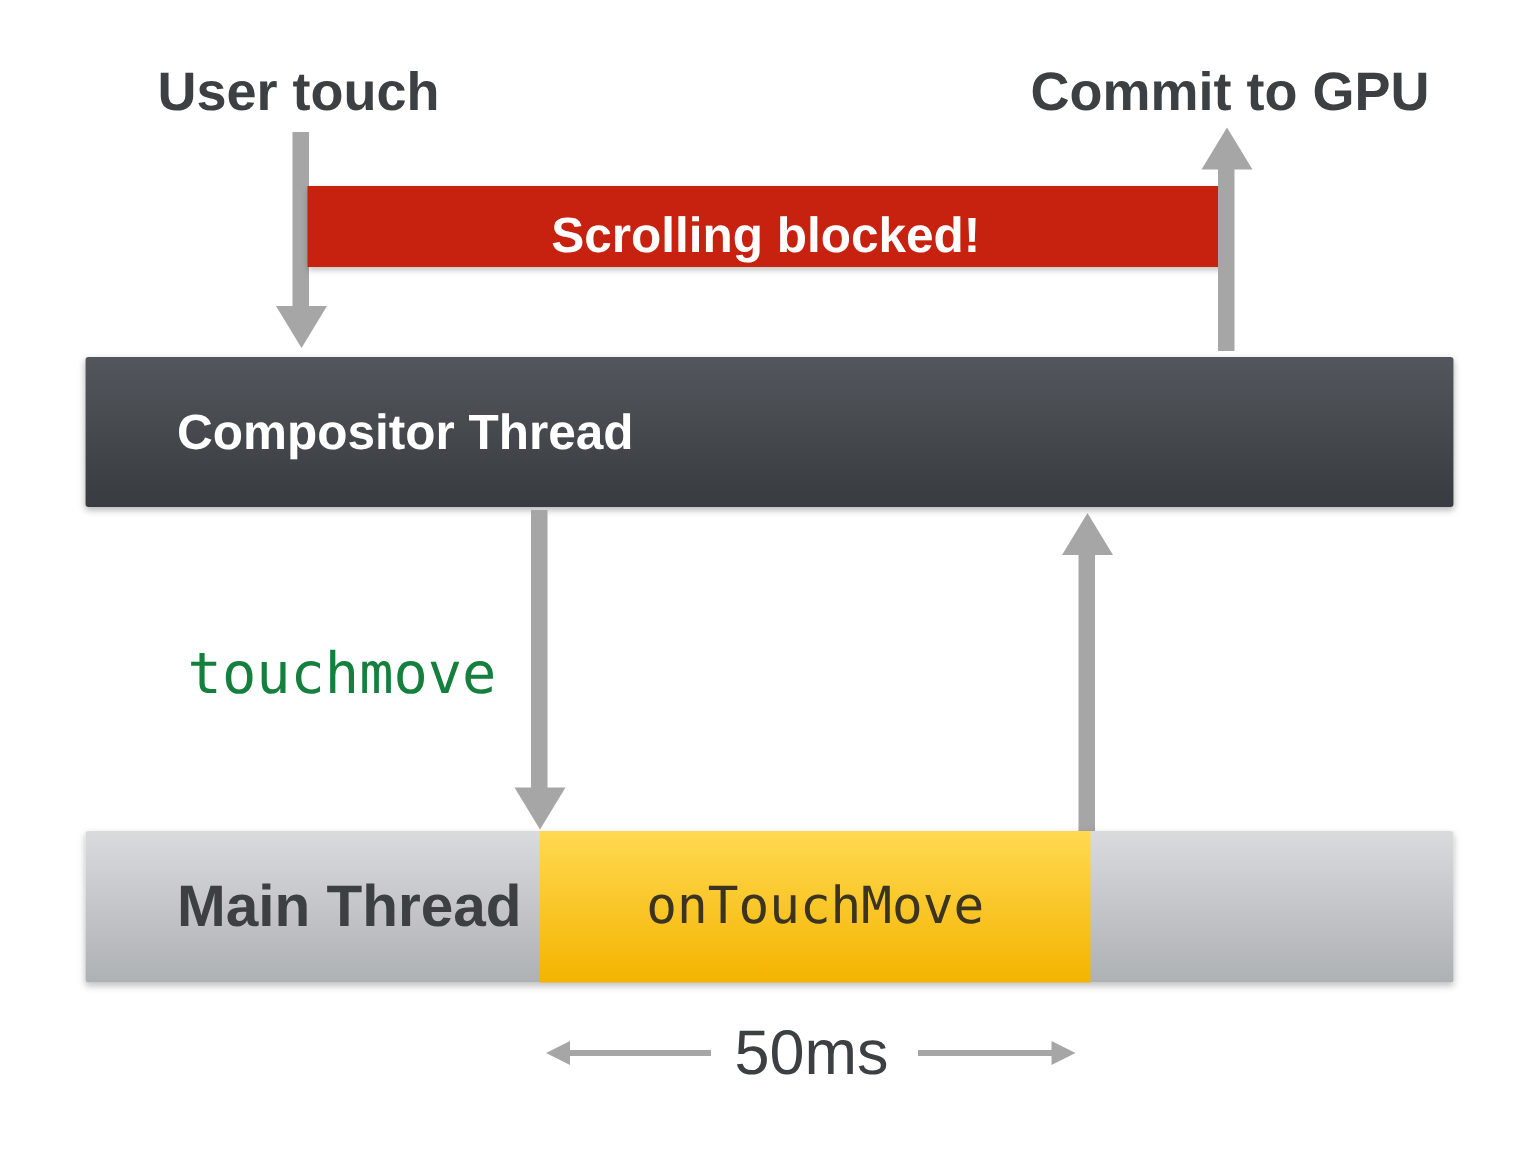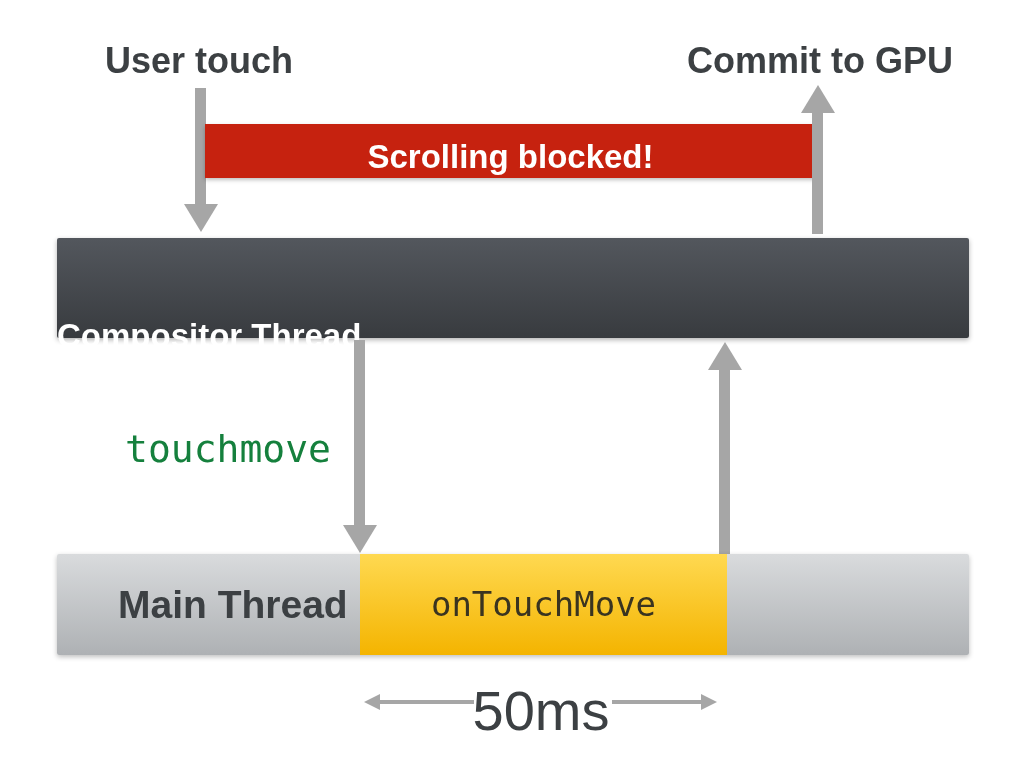--- a/index.html
+++ b/index.html
@@ -92,22 +92,22 @@
     width: 912px; height: 100px;
     background: linear-gradient(to bottom, #53575d, #383b3f);
     box-shadow: 0 2px 5px rgba(0,0,0,0.3);
     border-radius: 2px;
   }
   .compositor-bar .bar-label {
     color: #ffffff;
     font-size: 33px;
     font-weight: bold;
     line-height: 100px;
-    white-space: nowrap;
-    margin-top: 48px;
+    padding-left: 61px;
+    white-space: nowrap;
   }
 
   
   .event-label {
     position: absolute;
     left: 228px; top: 427px;
     transform: translateX(-50%);
     font-family: "DejaVu Sans Mono", monospace;
     font-size: 38px;
     color: #15803d;
@@ -155,21 +155,21 @@
     white-space: nowrap;
   }
 
   
   #duration-head-left  { left: 364px; top: 694px; }
   #duration-line-left  { left: 379px; top: 700px; width: 95px; }
   .duration-label {
     position: absolute;
     left: 541px; top: 678px;
     transform: translateX(-50%);
-    font-size: 56px;
+    font-size: 42px;
     color: #3c4043;
     white-space: nowrap;
   }
   #duration-line-right { left: 612px; top: 700px; width: 90px; }
   #duration-head-right { left: 701px; top: 694px; }
 </style>
 </head>
 <body>
 
 <div class="stage">

